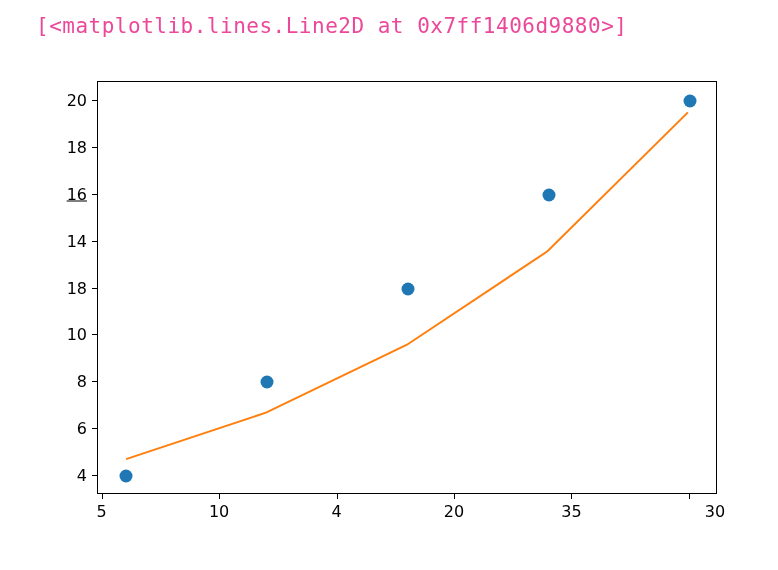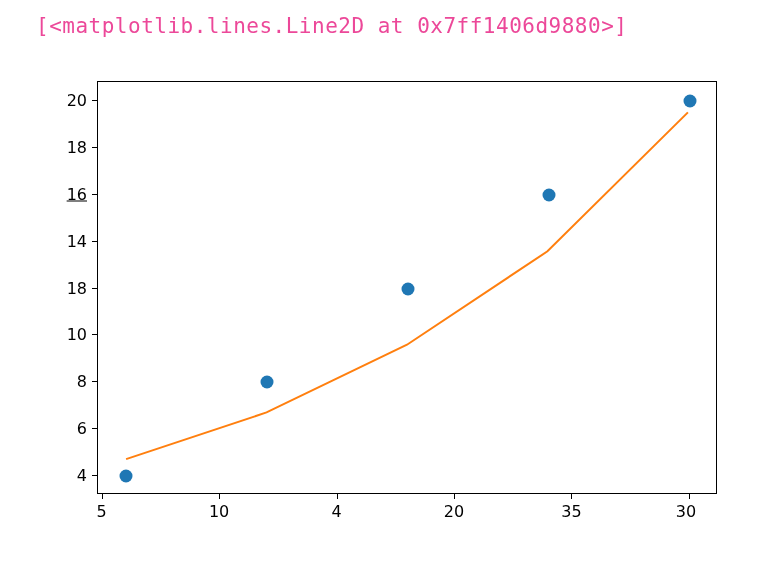--- a/index.html
+++ b/index.html
@@ -97,21 +97,21 @@
     <div class="tick-label-x" style="left: 101.697px; top: 432px;">5</div>
     <div class="tick-mark-x" style="left: 219.121px; top: 424px;"></div>
     <div class="tick-label-x" style="left: 219.121px; top: 432px;">10</div>
     <div class="tick-mark-x" style="left: 336.545px; top: 424px;"></div>
     <div class="tick-label-x" style="left: 336.545px; top: 432px;">4</div>
     <div class="tick-mark-x" style="left: 453.97px; top: 424px;"></div>
     <div class="tick-label-x" style="left: 453.97px; top: 432px;">20</div>
     <div class="tick-mark-x" style="left: 571.394px; top: 424px;"></div>
     <div class="tick-label-x" style="left: 571.394px; top: 432px;">35</div>
     <div class="tick-mark-x" style="left: 688.818px; top: 424px;"></div>
-    <div class="tick-label-x" style="left: 686px; top: 432px;">30</div>
+    <div class="tick-label-x" style="left: 715px; top: 432px;">30</div>
     <div class="tick-mark-y" style="left: 92px; top: 405.227px;"></div>
     <div class="tick-label-y" style="right: 691px; top: 405.227px;">4</div>
     <div class="tick-mark-y" style="left: 92px; top: 358.295px;"></div>
     <div class="tick-label-y" style="right: 691px; top: 358.295px;">6</div>
     <div class="tick-mark-y" style="left: 92px; top: 311.364px;"></div>
     <div class="tick-label-y" style="right: 691px; top: 311.364px;">8</div>
     <div class="tick-mark-y" style="left: 92px; top: 264.432px;"></div>
     <div class="tick-label-y" style="right: 691px; top: 264.432px;">10</div>
     <div class="tick-mark-y" style="left: 92px; top: 217.5px;"></div>
     <div class="tick-label-y" style="right: 691px; top: 217.5px;">18</div>

